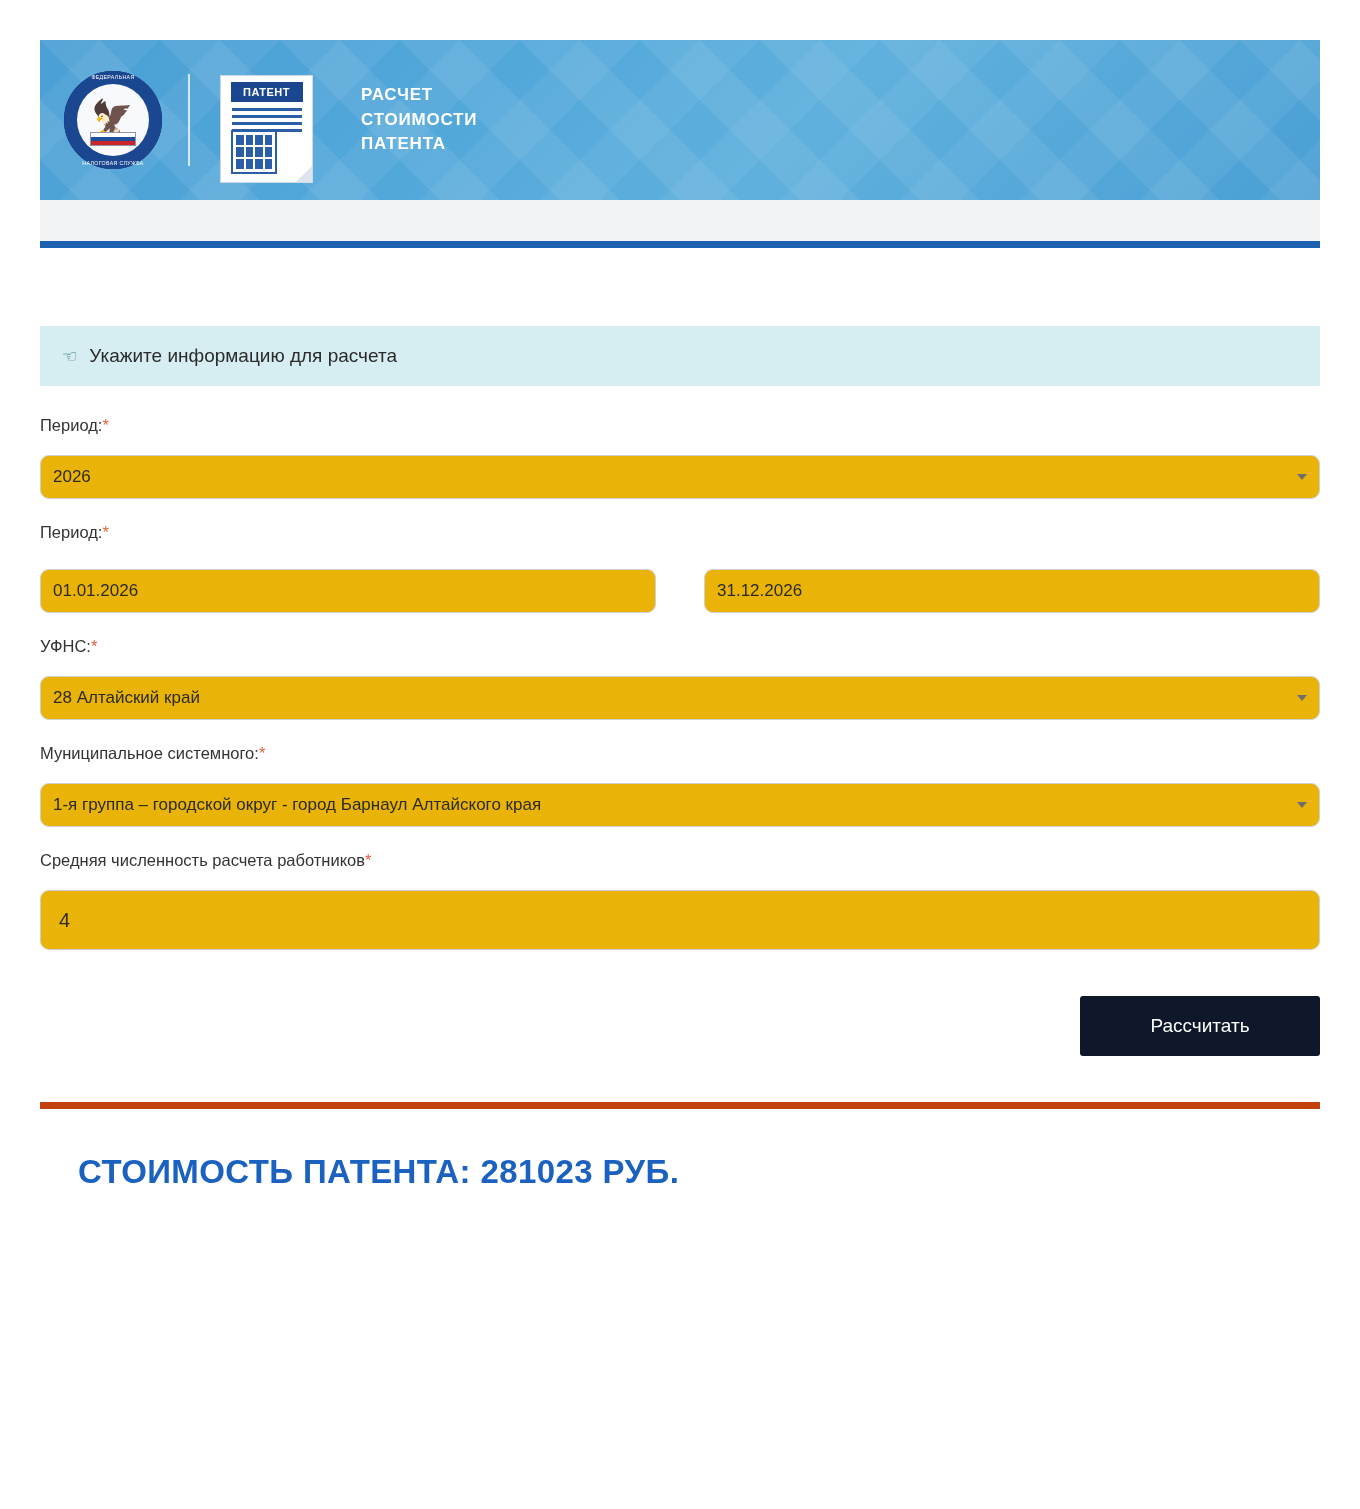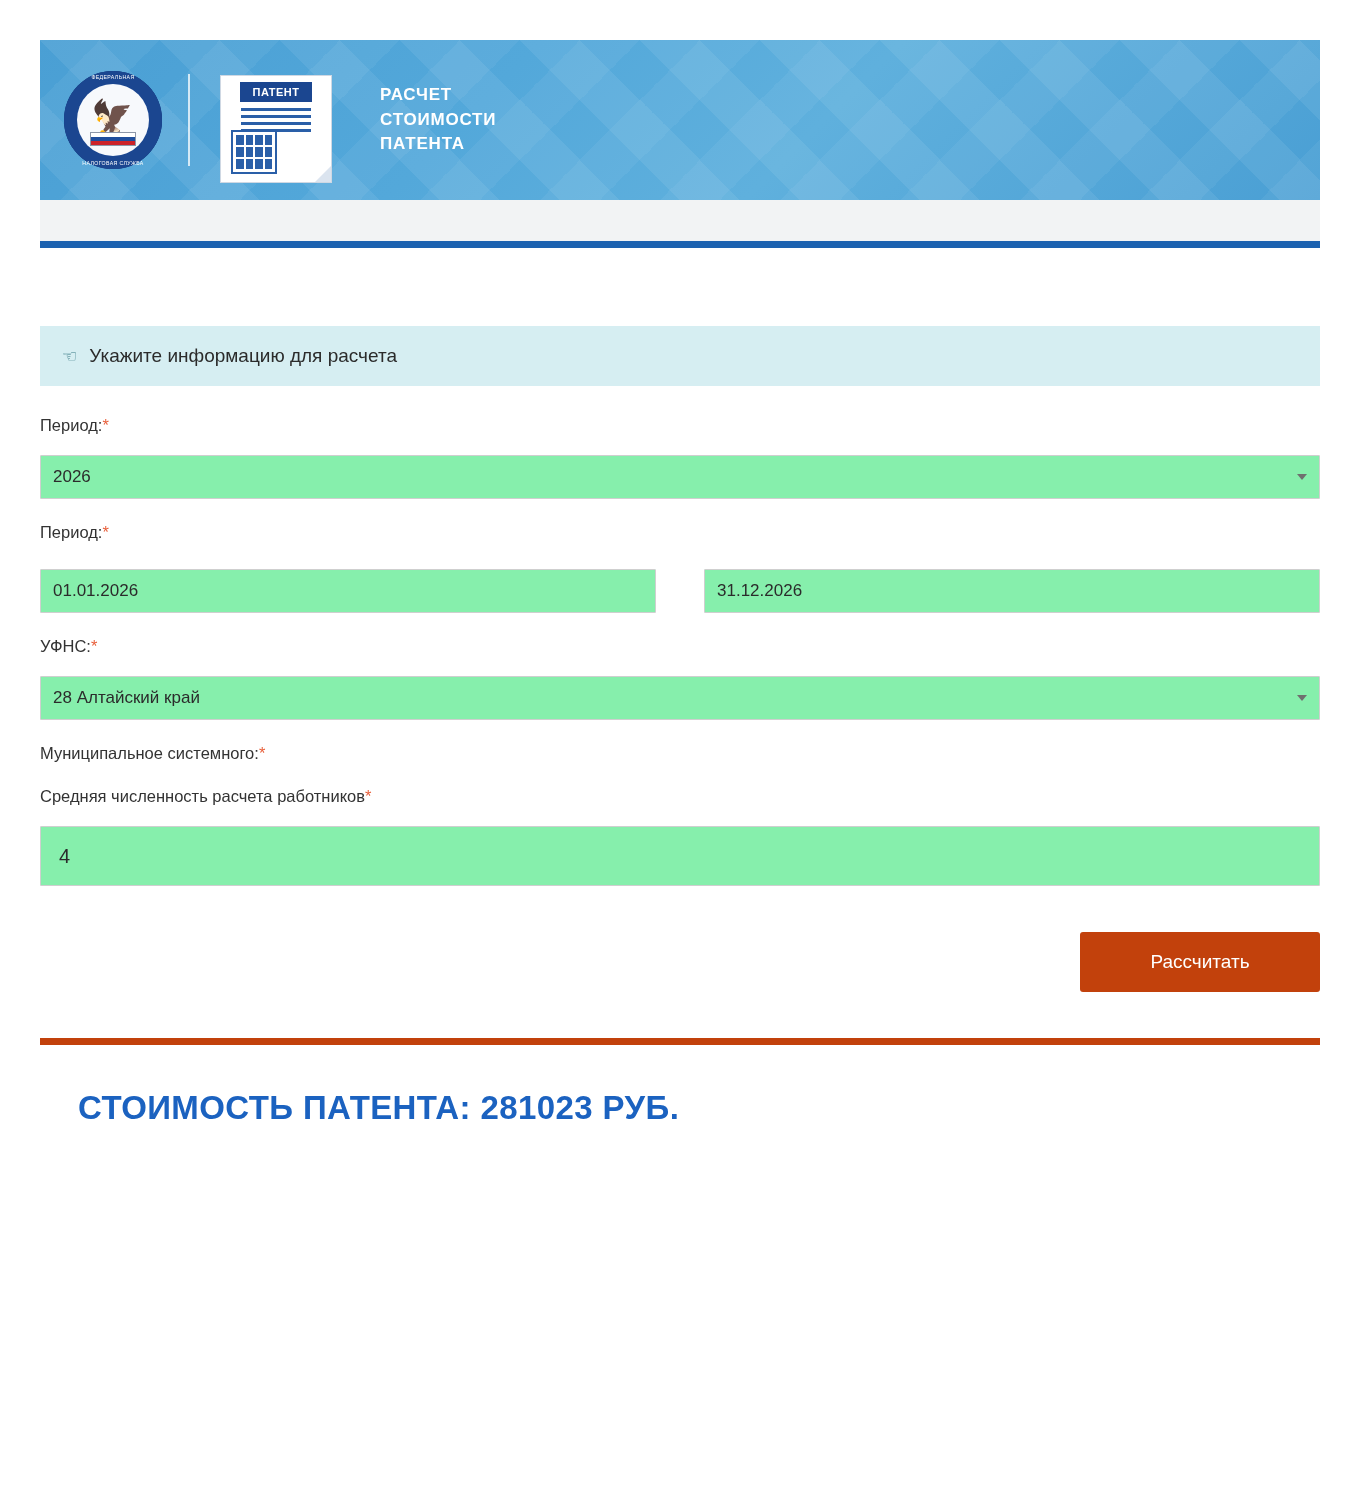--- a/index.html
+++ b/index.html
@@ -98,21 +98,21 @@
   .emblem .micro .bot { bottom: 3px; }
 
   .divider-v {
     width: 2px;
     height: 92px;
     background: rgba(255,255,255,0.75);
     margin: 0 30px 0 26px;
     z-index: 2;
   }
   .patent-doc {
-    width: 112px;
+    width: 93px;
     height: 108px;
     background: #ffffff;
     position: relative;
     z-index: 2;
     flex: none;
     border: 1px solid #cfd8e3;
     margin-top: 17px;
   }
   .patent-doc .ptitle {
     margin: 6px auto 0 auto;
@@ -206,22 +206,22 @@
     font-size: 16.5px;
     color: #333333;
     margin-bottom: 7px;
     margin-top: 24px;
   }
   .req { color: #e8603c; }
   .ctrl {
     width: 100%;
     height: 44px;
     border: 1px solid #cfcfcf;
-    border-radius: 1px;
-    background: #86efac;
+    border-radius: 9px;
+    background: #eab308;
     font-size: 17px;
     color: #2b2b2b;
     padding: 0 34px 0 12px;
     display: flex;
     align-items: center;
     position: relative;
     white-space: nowrap;
     overflow: hidden;
     margin-top: 20px;
   }
@@ -253,21 +253,21 @@
     font-size: 20px;
     padding-left: 18px;
   }
 
   .actions {
     display: flex;
     justify-content: flex-end;
     margin-top: 46px;
   }
   .btn-primary {
-    background: #c2410c;
+    background: #0f172a;
     color: #ffffff;
     border: none;
     border-radius: 3px;
     font-size: 19px;
     font-family: "Liberation Sans", sans-serif;
     padding: 0 34px;
     height: 60px;
     min-width: 240px;
     cursor: pointer;
   }
@@ -384,20 +384,24 @@
       <div class="ctrl">
         <span class="txt">28 Алтайский край</span>
         <span class="caret"></span>
       </div>
     </div>
 
     <div class="field">
       <div class="field-label">
         <span>Муниципальное системного:</span><span class="req">*</span>
       </div>
+      <div class="ctrl">
+        <span class="txt">1-я группа – городской округ - город Барнаул Алтайского края</span>
+        <span class="caret"></span>
+      </div>
     </div>
 
 
     <div class="field">
       <div class="field-label">
         <span>Средняя численность расчета работников</span><span class="req">*</span>
       </div>
       <div class="ctrl tall">
         <span class="txt">4</span>
       </div>

